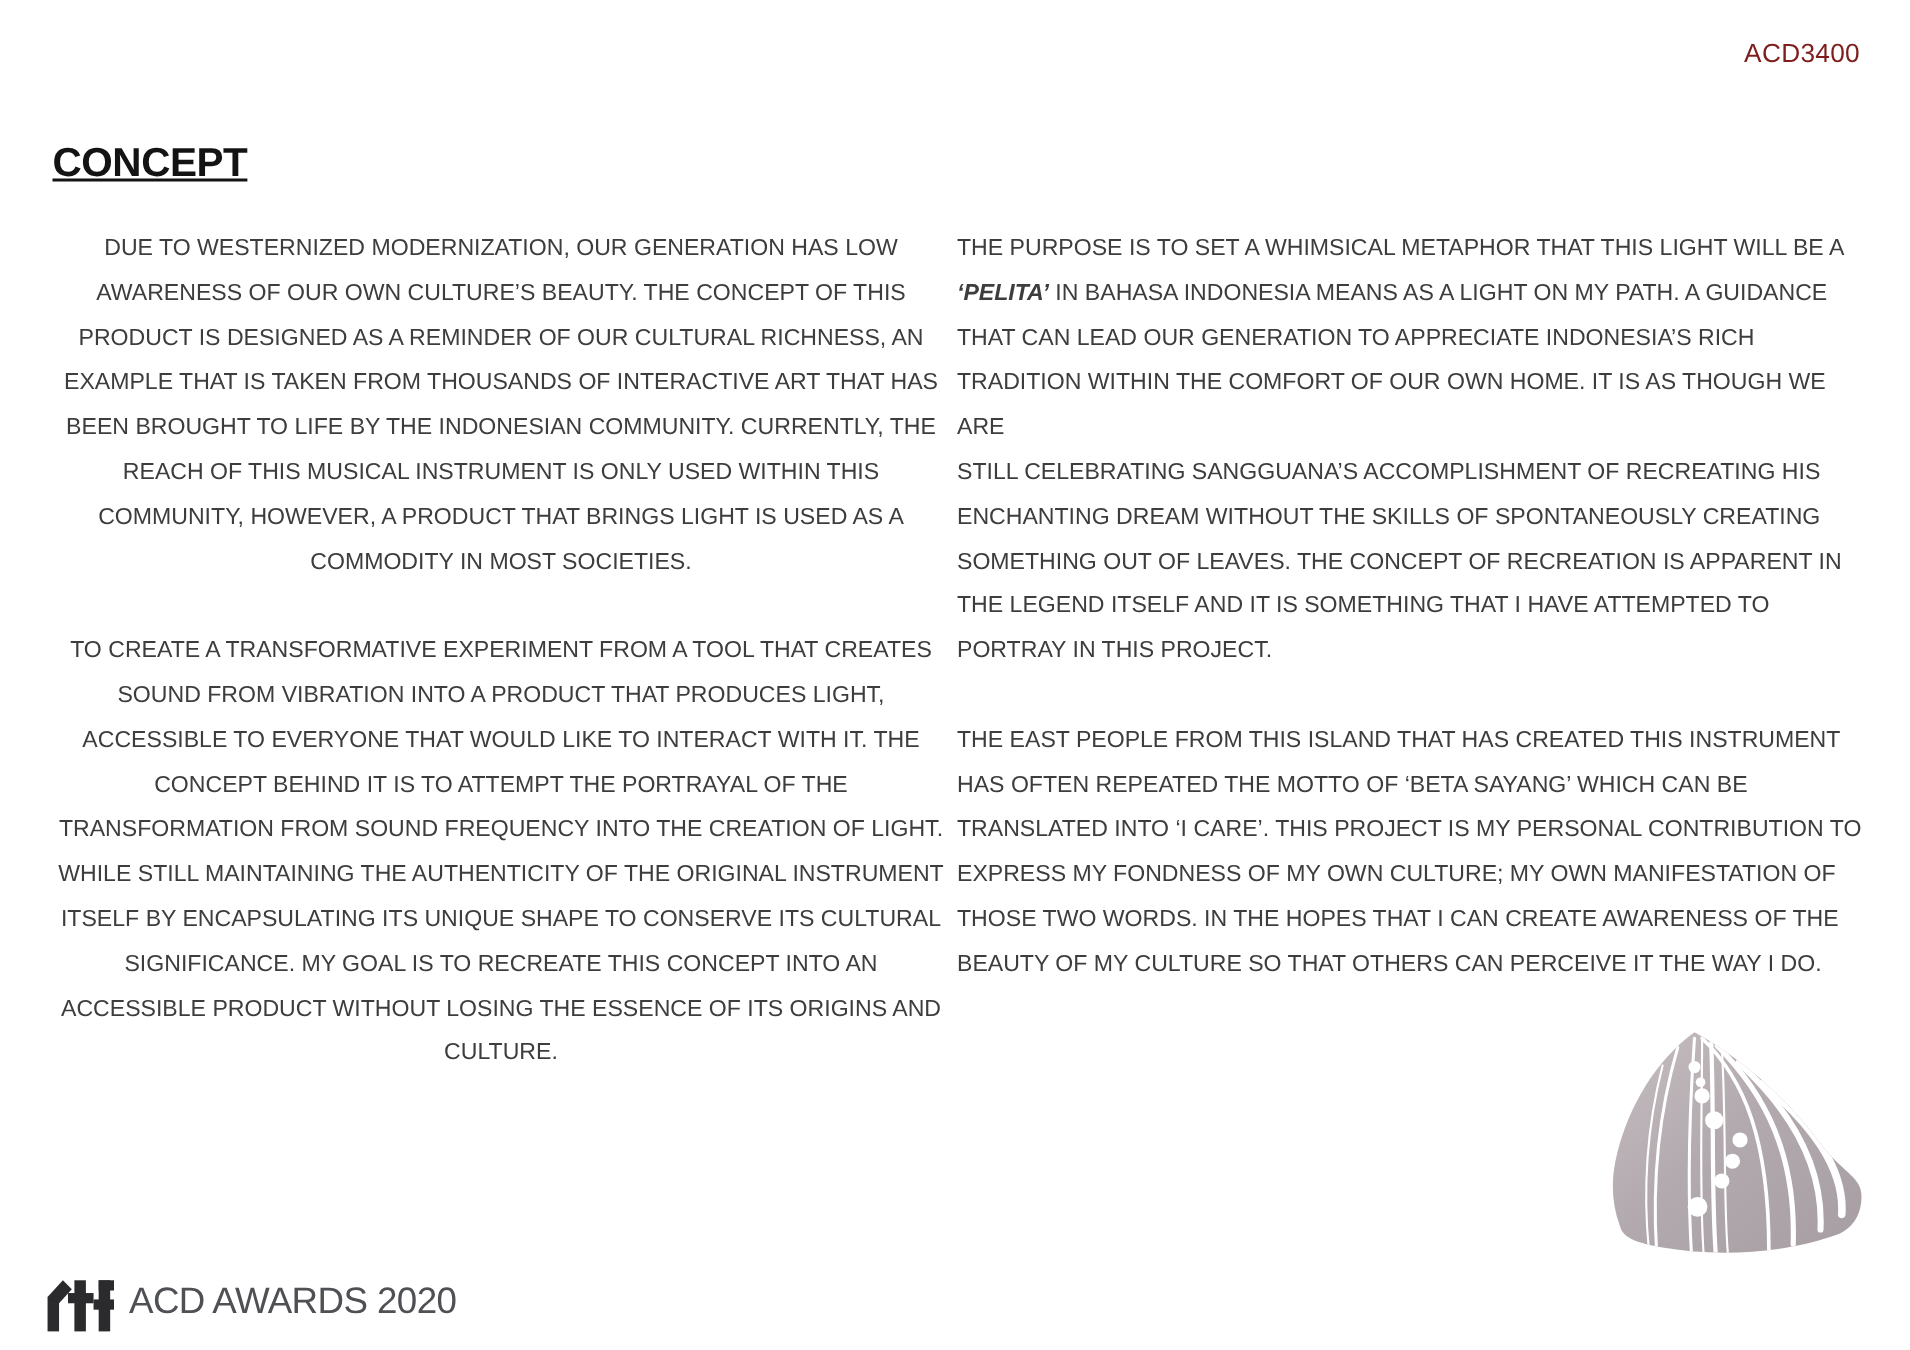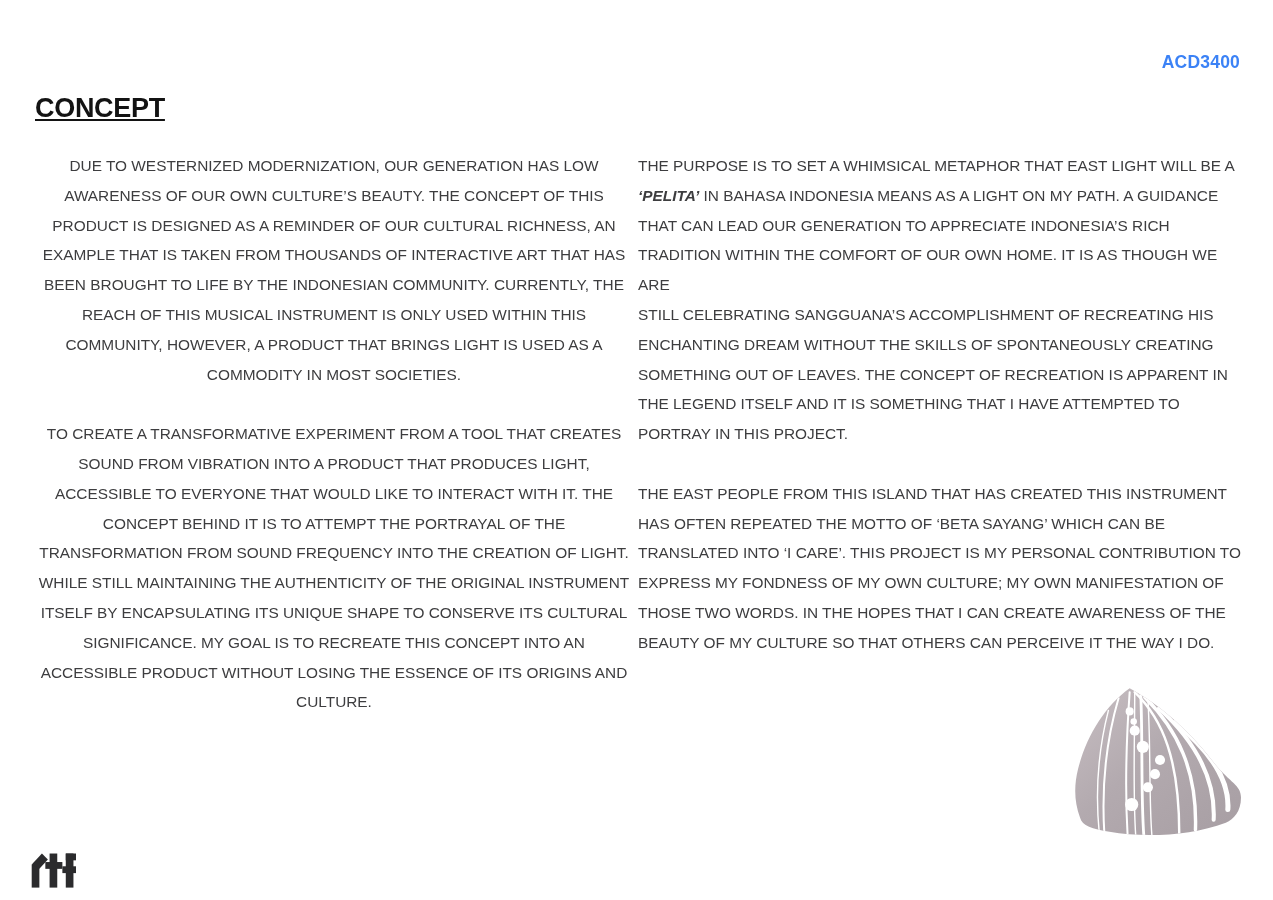--- a/index.html
+++ b/index.html
@@ -10,24 +10,23 @@
     background: #ffffff;
     font-family: "Liberation Sans", sans-serif;
     color: #3d3d3f;
     overflow: hidden;
   }
   .doc-code {
     position: absolute;
     top: 25px;
     right: 33px;
     font-size: 17.5px;
-    font-weight: bold;
-    color: #3b82f6;
+    font-weight: normal;
+    color: #7f1d1d;
     letter-spacing: 0.2px;
-    margin-top: 27px;
   }
   .page-title {
     position: absolute;
     left: 35px;
     top: 93px;
     font-size: 27px;
     font-weight: bold;
     color: #131313;
     letter-spacing: -0.3px;
     text-decoration: underline;
@@ -91,21 +90,21 @@
 CONCEPT BEHIND IT IS TO ATTEMPT THE PORTRAYAL OF THE
 TRANSFORMATION FROM SOUND FREQUENCY INTO THE CREATION OF LIGHT.
 WHILE STILL MAINTAINING THE AUTHENTICITY OF THE ORIGINAL INSTRUMENT
 ITSELF BY ENCAPSULATING ITS UNIQUE SHAPE TO CONSERVE ITS CULTURAL
 SIGNIFICANCE. MY GOAL IS TO RECREATE THIS CONCEPT INTO AN
 ACCESSIBLE PRODUCT WITHOUT LOSING THE ESSENCE OF ITS ORIGINS AND
 CULTURE.</p>
 </div>
 
 <div class="col col-right">
-  <p><span>THE PURPOSE IS TO SET A WHIMSICAL METAPHOR THAT EAST LIGHT WILL BE A
+  <p><span>THE PURPOSE IS TO SET A WHIMSICAL METAPHOR THAT THIS LIGHT WILL BE A
 </span><span class="em-term">‘PELITA’</span><span> IN BAHASA INDONESIA MEANS AS A LIGHT ON MY PATH. A GUIDANCE
 THAT CAN LEAD OUR GENERATION TO APPRECIATE INDONESIA’S RICH
 TRADITION WITHIN THE COMFORT OF OUR OWN HOME. IT IS AS THOUGH WE ARE
 STILL CELEBRATING SANGGUANA’S ACCOMPLISHMENT OF RECREATING HIS
 ENCHANTING DREAM WITHOUT THE SKILLS OF SPONTANEOUSLY CREATING
 SOMETHING OUT OF LEAVES. THE CONCEPT OF RECREATION IS APPARENT IN
 THE LEGEND ITSELF AND IT IS SOMETHING THAT I HAVE ATTEMPTED TO
 PORTRAY IN THIS PROJECT.</span></p>
   <p>THE EAST PEOPLE FROM THIS ISLAND THAT HAS CREATED THIS INSTRUMENT
 HAS OFTEN REPEATED THE MOTTO OF ‘BETA SAYANG’ WHICH CAN BE
@@ -157,13 +156,14 @@
 <div class="footer">
   <svg class="rtf-mark" viewBox="0 0 54 46" xmlns="http://www.w3.org/2000/svg" fill="#2b2b2d">
     <rect x="2" y="19" width="9" height="27"></rect>
     <polygon points="2,19 14,6 21,13 11,24"></polygon>
     <rect x="23" y="6" width="9" height="40"></rect>
     <rect x="18" y="16" width="20" height="8"></rect>
     <rect x="42" y="6" width="9" height="40"></rect>
     <rect x="42" y="6" width="12" height="8"></rect>
     <rect x="38" y="21" width="16" height="8"></rect>
   </svg>
+  <div class="footer-label">ACD AWARDS 2020</div>
 </div>
 
 </body></html>

